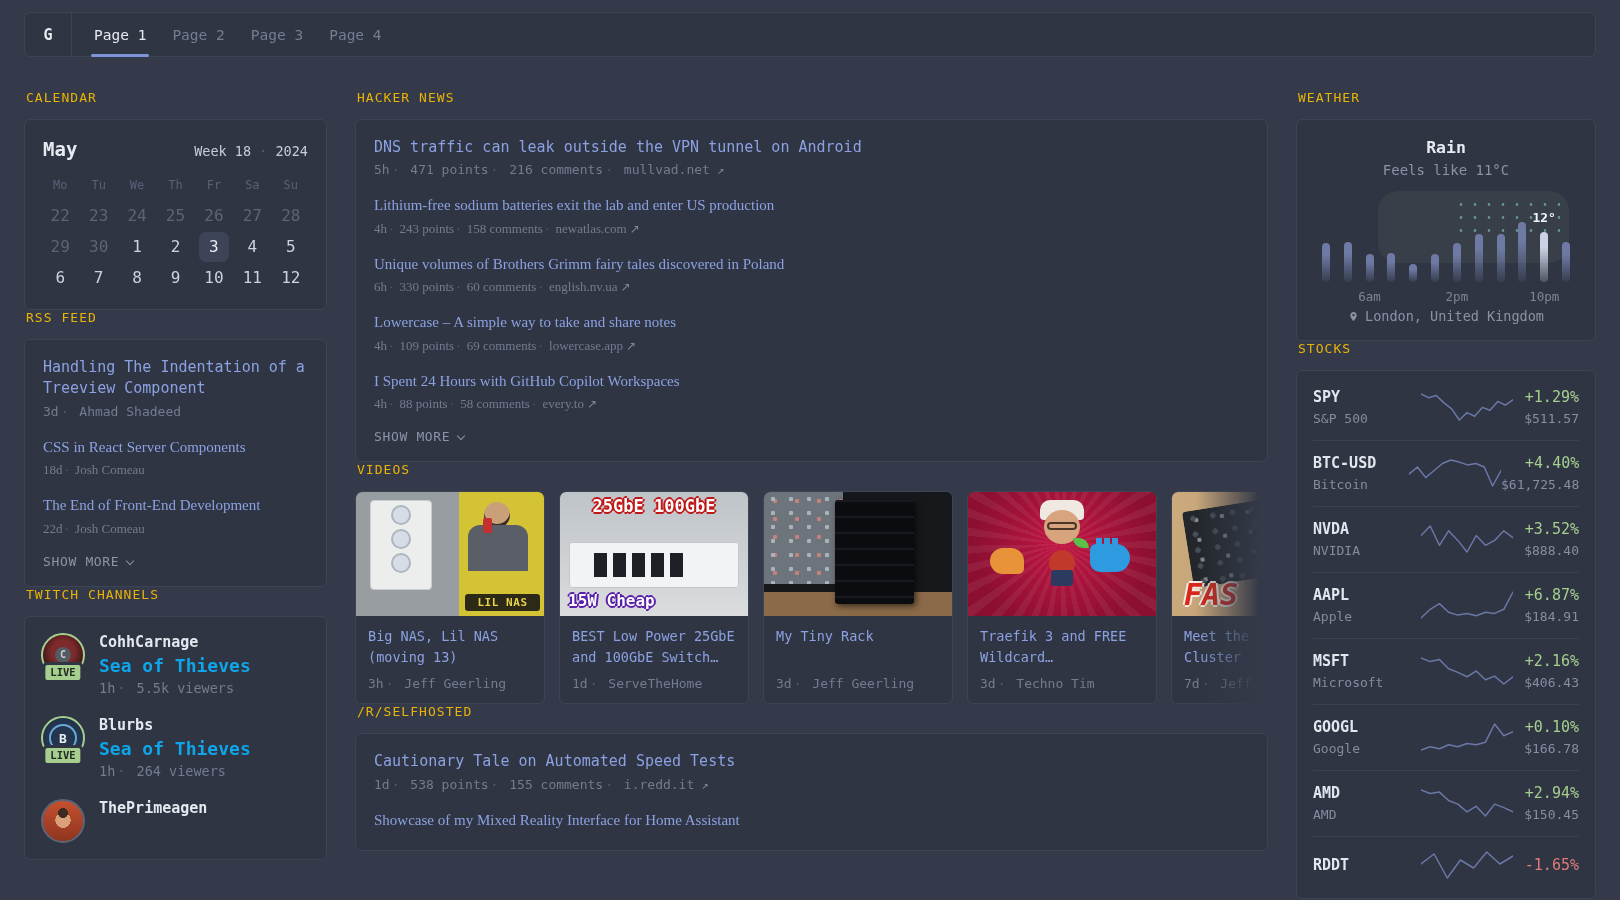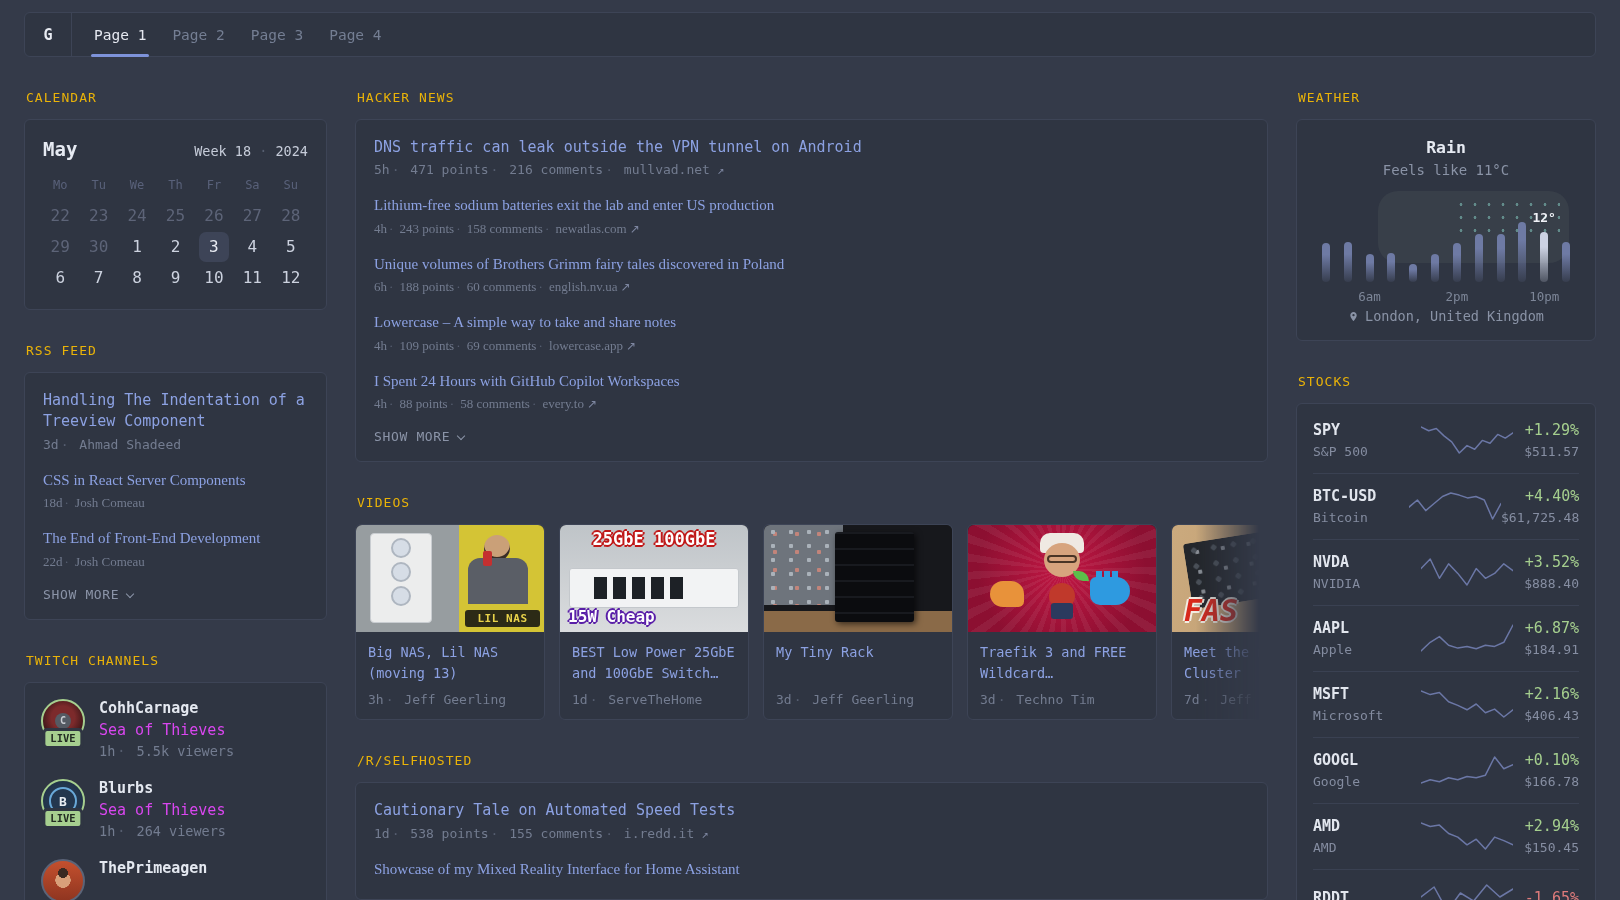--- a/index.html
+++ b/index.html
@@ -8,21 +8,21 @@
     background:#343a49;
     font-family:"DejaVu Sans Mono","Liberation Mono",monospace;
     color:#d7dce8; font-size:15px;
     -webkit-font-smoothing:antialiased;
   }
   .page { padding:12px 24px 0; }
 
   
   .card { background:#2f3542; border:1px solid #3d4456; border-radius:6px; }
   .sec-label { font-size:13px; font-weight:normal; color:#eab308; letter-spacing:.08em; margin:0 0 14px 2px; }
-  .section + .section { margin-top:33px; }
+  .section + .section { }
   .columns { display:flex; gap:28px; margin-top:33px; align-items:flex-start; }
   .col-left { width:303px; flex:none; }
   .col-mid { flex:1; min-width:0; }
   .col-right { width:300px; flex:none; }
 
   
   .topnav { height:45px; display:flex; align-items:stretch; position:relative; }
   .logo { width:47px; display:flex; align-items:center; justify-content:center;
           border-right:1px solid #3d4456; color:#e9ecf3; font-weight:bold; font-size:15px; cursor:pointer; text-decoration:none;}
   .tabs { display:flex; align-items:stretch; padding-left:9px; }
@@ -54,41 +54,41 @@
   .cal-day.cur::before { content:""; position:absolute; left:50%; top:50%; width:30px; height:30px; transform:translate(-50%,-50%); background:#3d4457; border-radius:7px; z-index:-1; }
   .cal-grid { position:relative; z-index:0; }
 
   
   .tw-card { padding:16px; }
   .tw-row { display:flex; gap:14px; cursor:pointer; }
   .tw-row + .tw-row { margin-top:18px; }
   .tw-avatar { width:44px; height:44px; border-radius:50%; flex:none; position:relative; border:2px solid #a6cf8f; }
   .tw-avatar.offline { border-color:#5b6478; }
   .tw-name { color:#e4e8f0; font-weight:bold; font-size:15px; }
-  .tw-game { margin-top:4px; font-size:15px; color:#d946ef; }
+  .tw-game { margin-top:4px; font-size:18px; color:#0ea5e9;font-weight:bold; }
   .tw-meta { margin-top:3px; font-size:13.5px; color:#737c90; }
   .live-badge { position:absolute; left:50%; bottom:-8px; transform:translateX(-50%);
     background:#a6cf8f; color:#222b22; font-size:10.5px; font-weight:bold; padding:1px 5px;
     border-radius:5px; border:3px solid #2f3542; line-height:1.2; }
   .av-glyph { position:absolute; left:50%; top:50%; transform:translate(-50%,-50%); font-size:13px; font-weight:bold; }
   .av-cohh { background:radial-gradient(circle at 50% 42%, #7c2a2b 0 38%, #2a1113 80%); }
   .av-cohh .av-glyph { color:#c9ccd2; background:#555a63; width:16px;height:16px;border-radius:50%;display:flex;align-items:center;justify-content:center;font-size:10px; }
   .av-blurbs { background:radial-gradient(circle at 50% 50%, #23364e 0 58%, #1a2737 100%); }
   .av-blurbs::before { content:""; position:absolute; inset:6px; border:2px solid #69a8d8; border-radius:50%; }
   .av-blurbs .av-glyph { color:#e8ecf2; }
   .av-prime { background:radial-gradient(circle at 50% 30%, #3a2a22 0 14%, transparent 15%),
               radial-gradient(circle at 50% 48%, #d9a07a 0 26%, transparent 27%),
               linear-gradient(#c4502e,#8f3520); }
 
   
   .videos-row { display:flex; gap:14px; overflow:hidden;
      -webkit-mask-image:linear-gradient(90deg,#000 calc(100% - 72px),transparent 99%);
      mask-image:linear-gradient(90deg,#000 calc(100% - 72px),transparent 99%); }
   .video-card { width:190px; flex:none; cursor:pointer; }
-  .thumb { height:107px; border-radius:6px 6px 0 0; position:relative; overflow:hidden; background:#222; }
+  .thumb { height:124px; border-radius:6px 6px 0 0; position:relative; overflow:hidden; background:#222; }
   .video-body { padding:10px 12px 12px; }
   .video-title { color:#8ca1e2; font-size:13.5px; line-height:1.55; min-height:42px; }
   .video-meta { margin-top:8px; font-size:13px; color:#737c90; }
   .video-meta > span:not(:empty) ~ span:not(:empty)::before { content:"· "; color:#565e70; margin:0 3px 0 2px; }
 
   
   .t1-left{position:absolute;inset:0 45% 0 0;background:#979da0;}
   .t1-case{position:absolute;left:14px;top:8px;width:62px;height:90px;background:#eceded;border-radius:4px;border:1px solid #c9cdd1;}
   .t1-fan{width:20px;height:20px;border-radius:50%;background:#d6dde6;border:2px solid #aeb6c0;margin:4px auto 0;}
   .t1-right{position:absolute;inset:0 0 0 55%;background:#d4c435;}
@@ -349,21 +349,21 @@
             <div class="item">
               <div class="item-title">Lithium-free sodium batteries exit the lab and enter US production</div>
               <div class="meta">
                 <span>4h</span><span>243 points</span><span>158 comments</span><span class="domain">newatlas.com</span>
               </div>
             </div>
           
             <div class="item">
               <div class="item-title">Unique volumes of Brothers Grimm fairy tales discovered in Poland</div>
               <div class="meta">
-                <span>6h</span><span>188 points</span><span>60 comments</span><span class="domain">english.nv.ua</span>
+                <span>6h</span><span>330 points</span><span>60 comments</span><span class="domain">english.nv.ua</span>
               </div>
             </div>
           
             <div class="item">
               <div class="item-title">Lowercase – A simple way to take and share notes</div>
               <div class="meta">
                 <span>4h</span><span>109 points</span><span>69 comments</span><span class="domain">lowercase.app</span>
               </div>
             </div>
           

